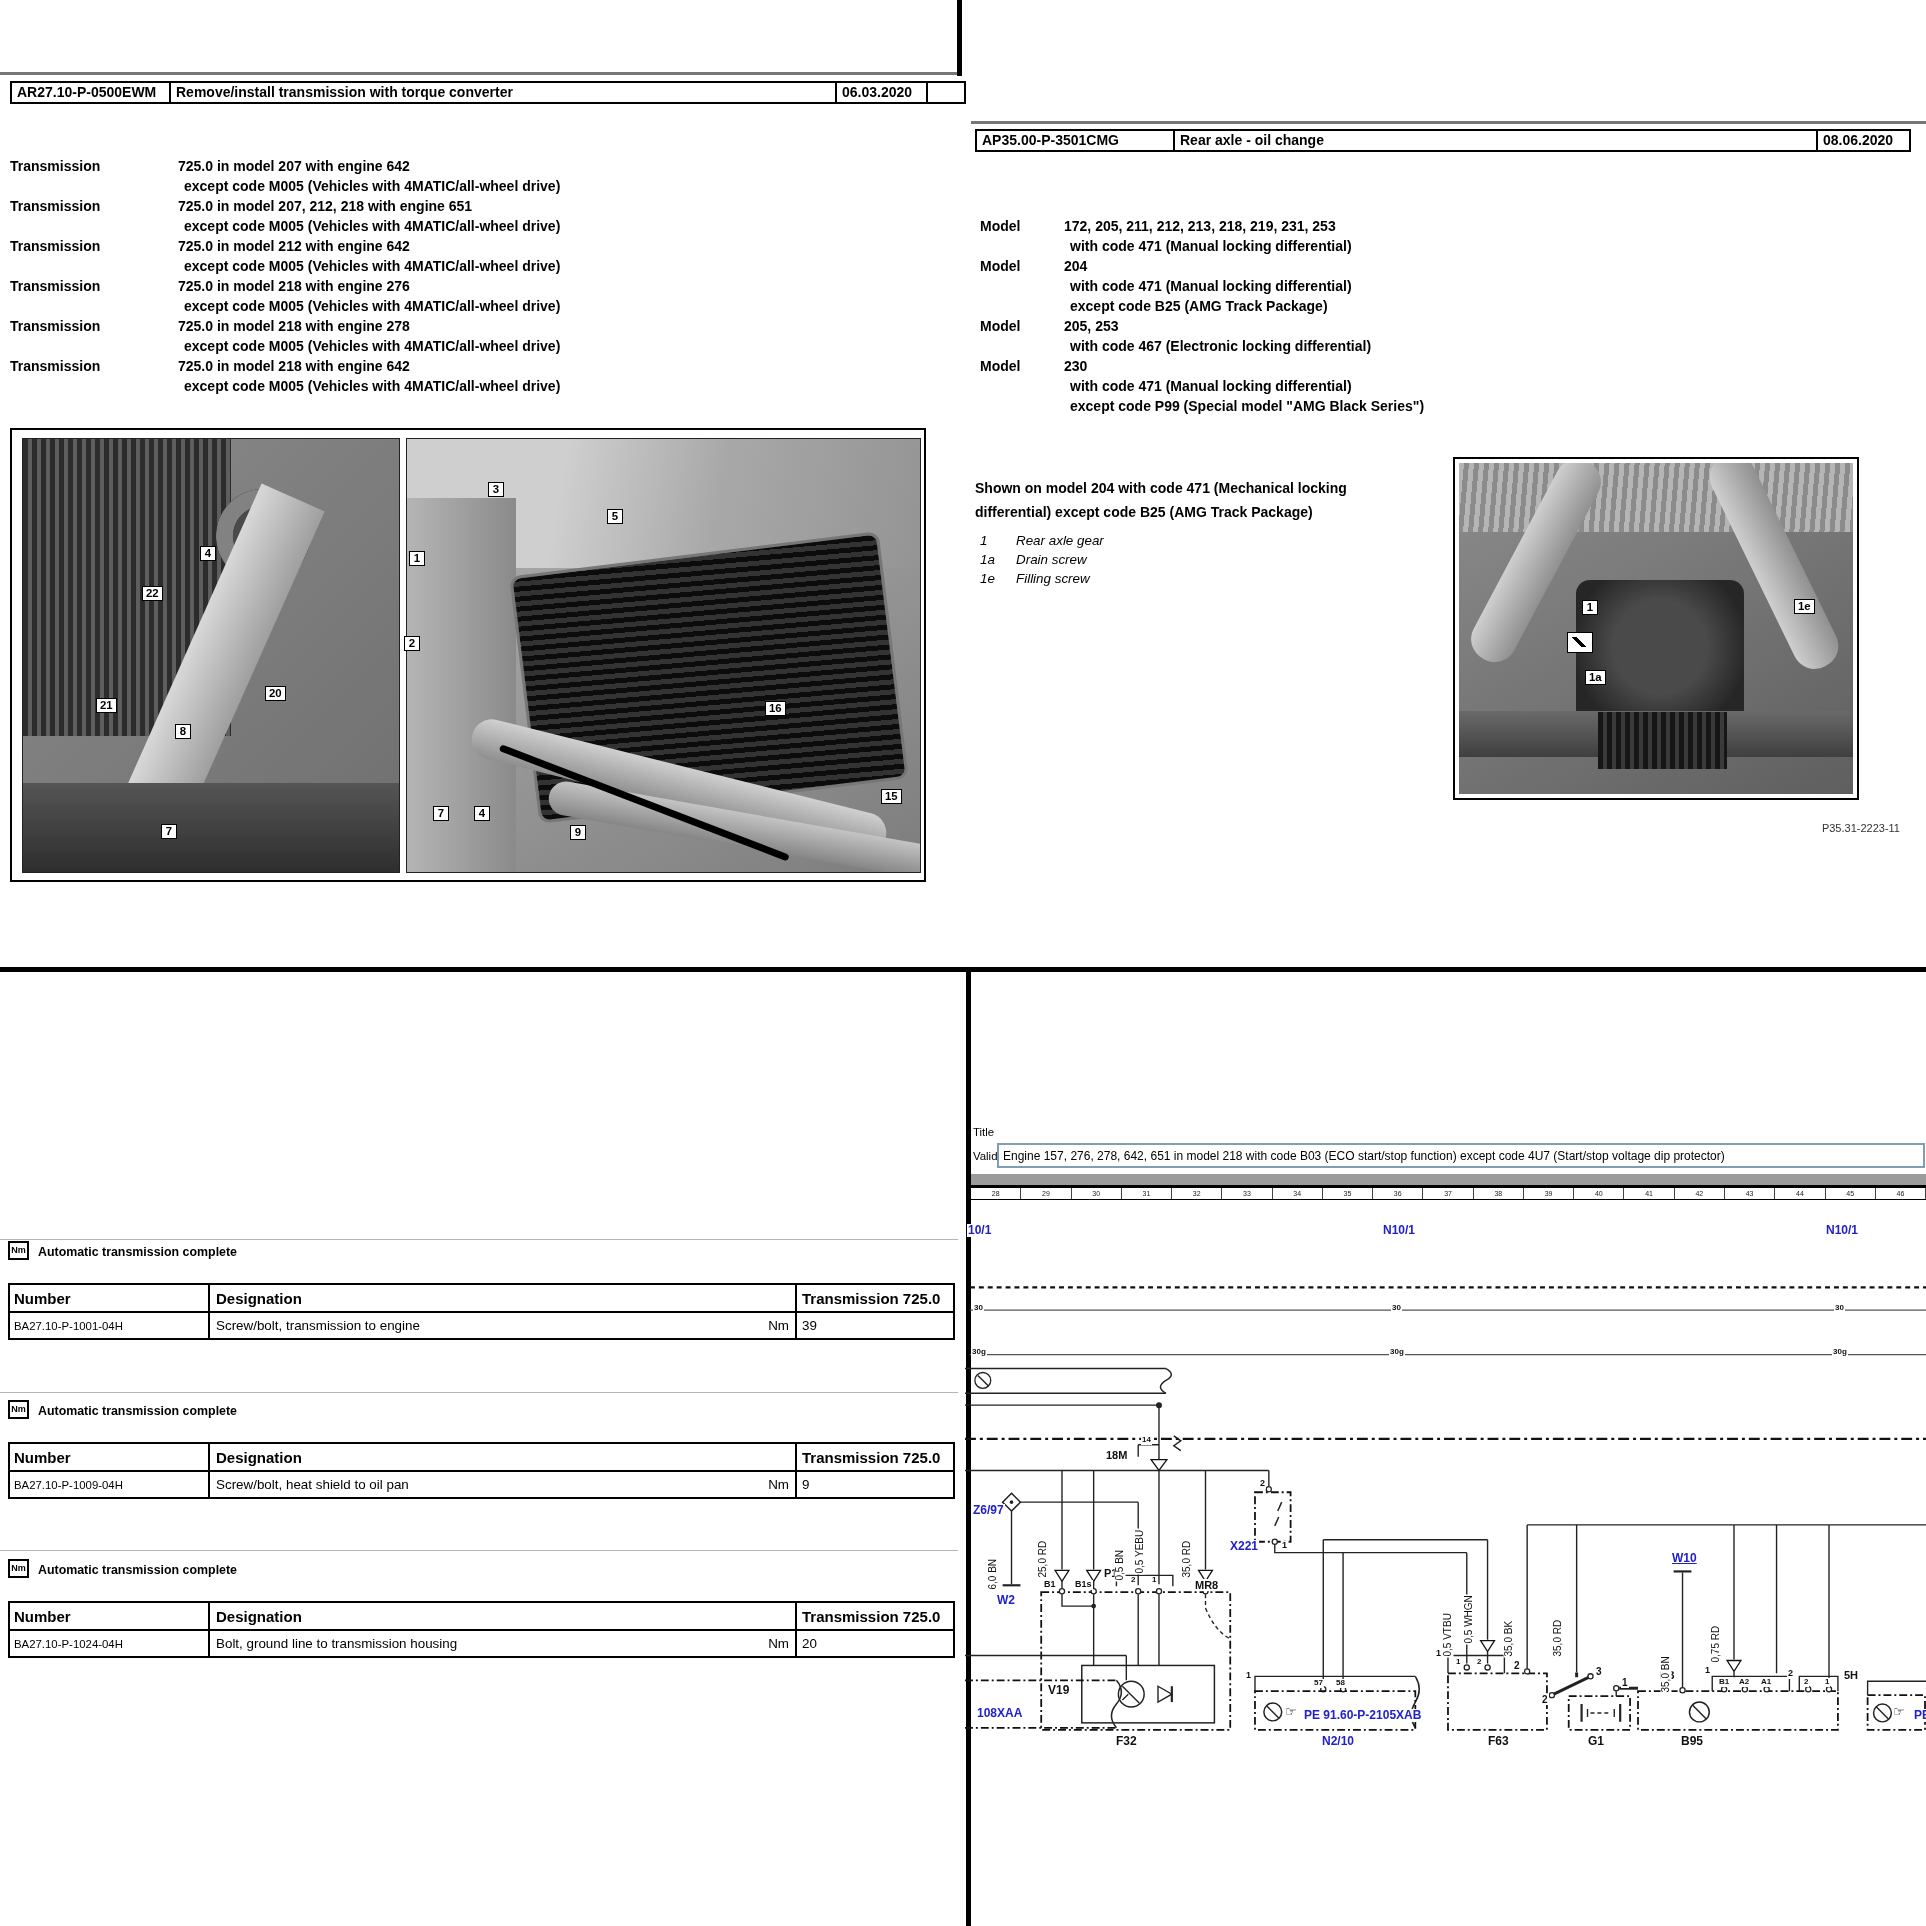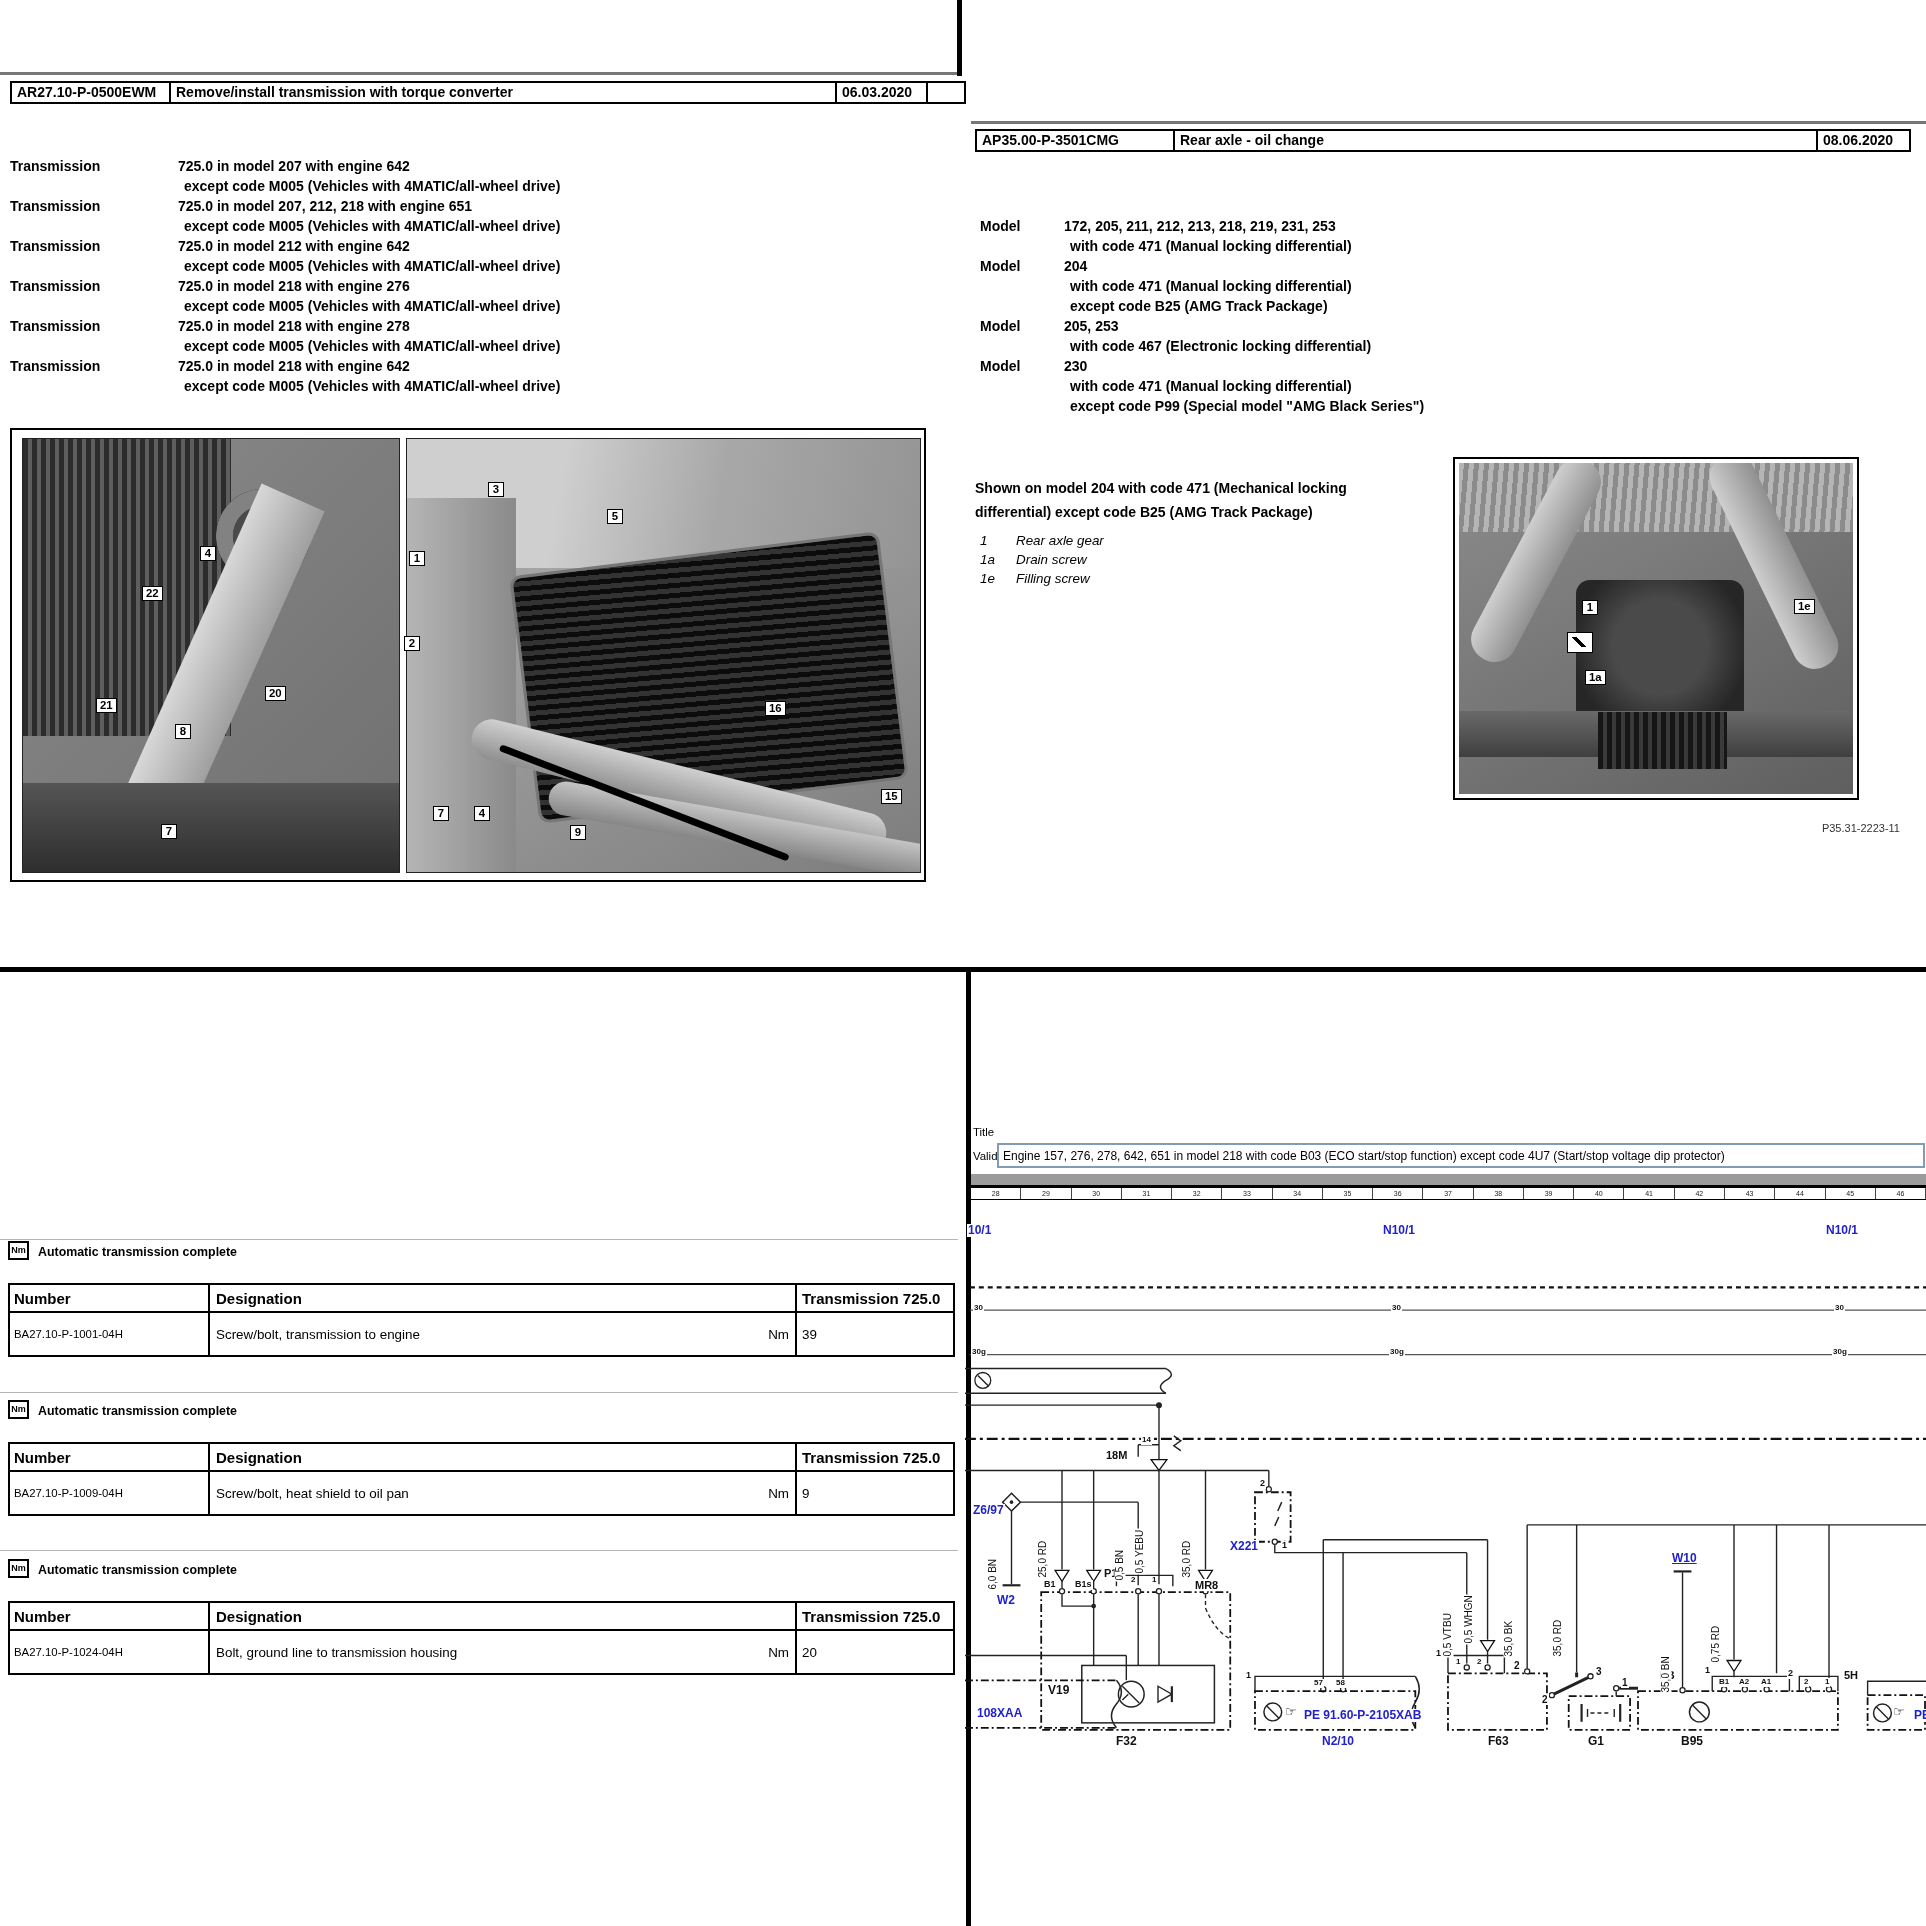--- a/index.html
+++ b/index.html
@@ -61,21 +61,21 @@
         background:linear-gradient(45deg,transparent 40%,#000 40% 60%,transparent 60%)}
   .caption{position:absolute;font-size:11px;color:#333;text-align:right;white-space:nowrap}
   
   .nm-group{position:absolute;left:8px;width:947px;height:101px}
   .nm-chip{position:absolute;left:0;top:0;width:17px;height:15px;border:2px solid #000;box-sizing:content-box;
            font-weight:bold;font-size:9px;line-height:15px;text-align:center}
   .nm-title{position:absolute;left:30px;top:4px;font-weight:bold;font-size:12.4px;white-space:nowrap}
   .tq-table{position:absolute;left:0;top:42px;width:947px;border:2px solid #000;box-sizing:border-box;background:#fff}
   .tq-row{display:flex;align-items:center}
   .tq-head{border-bottom:2px solid #000;font-weight:bold;font-size:15px;height:26px}
-  .tq-data{height:42px;font-size:13.4px}
+  .tq-data{height:25px;font-size:13.4px}
   .tqc1{width:200px;flex:none;border-right:2px solid #000;align-self:stretch;display:flex;align-items:center;padding:0 4px;box-sizing:border-box}
   .tq-data .tqc1{font-size:11.4px}
   .tqc2{flex:1;border-right:2px solid #000;align-self:stretch;display:flex;align-items:center;padding:0 6px;box-sizing:border-box}
   .tq-data .tqc2{justify-content:space-between}
   .tqc3{width:156px;flex:none;padding:0 5px;box-sizing:border-box}
   
   .form-label{position:absolute;font-size:11.4px;white-space:nowrap}
   .form-box{position:absolute;border:2px solid #7f9db9;background:#fff;font-size:12px;line-height:17px;
             padding:1px 4px;box-sizing:border-box;white-space:nowrap;overflow:hidden}
   .graybar{position:absolute;left:971px;top:1174px;width:955px;height:11px;background:#9b9b9b;border-bottom:2px solid #000}

